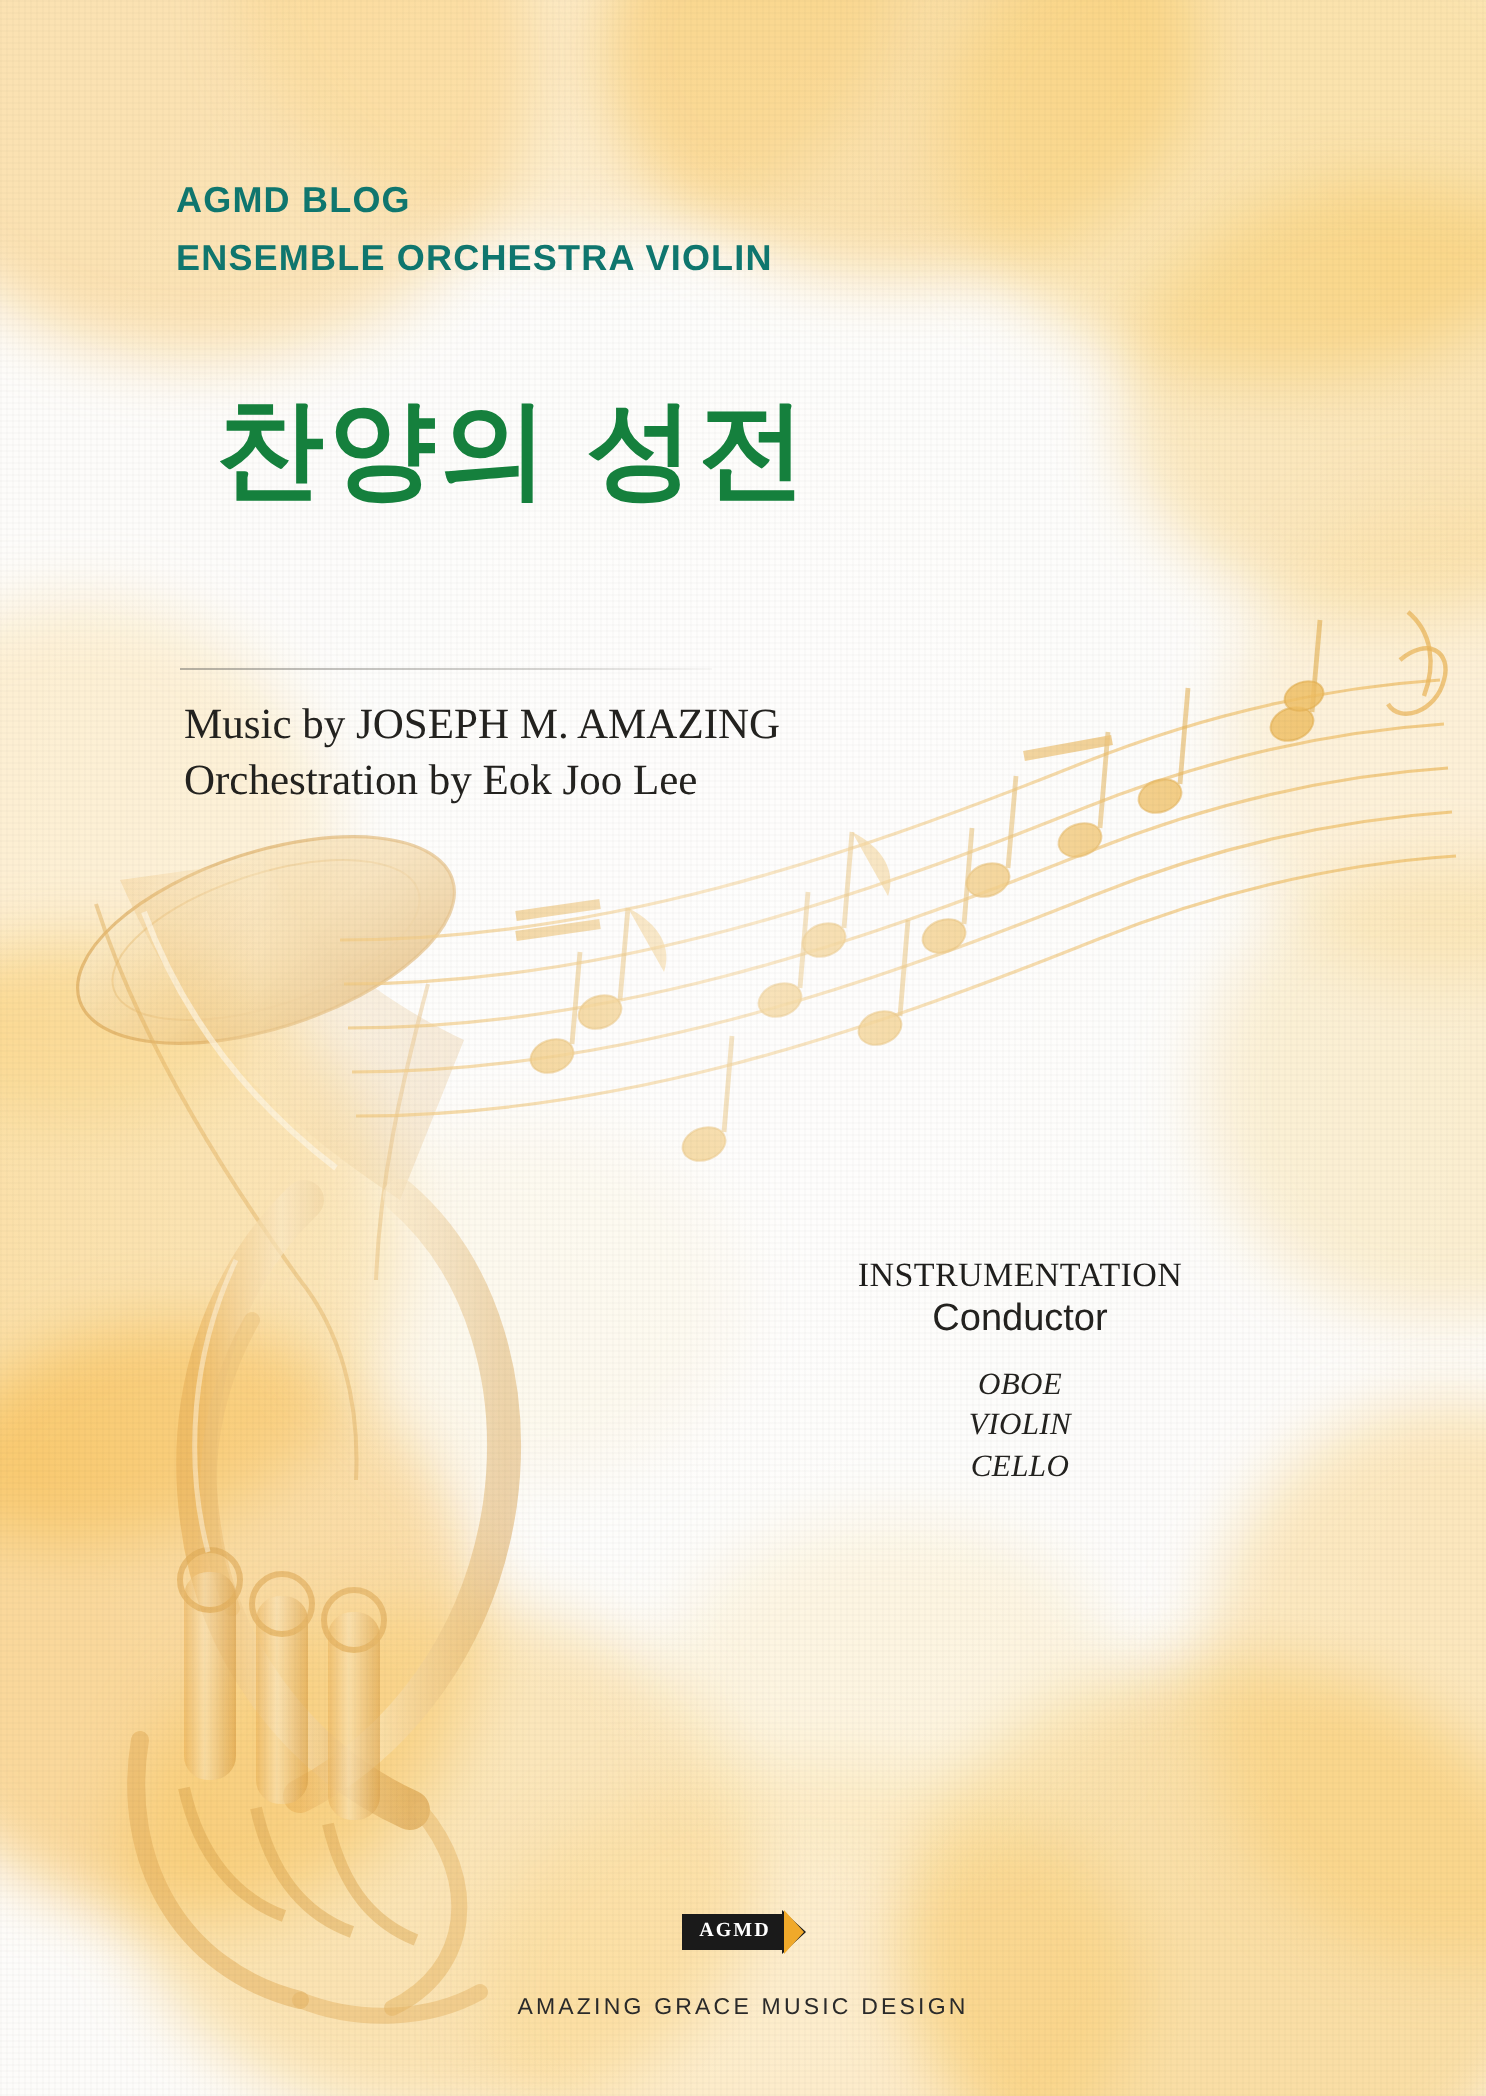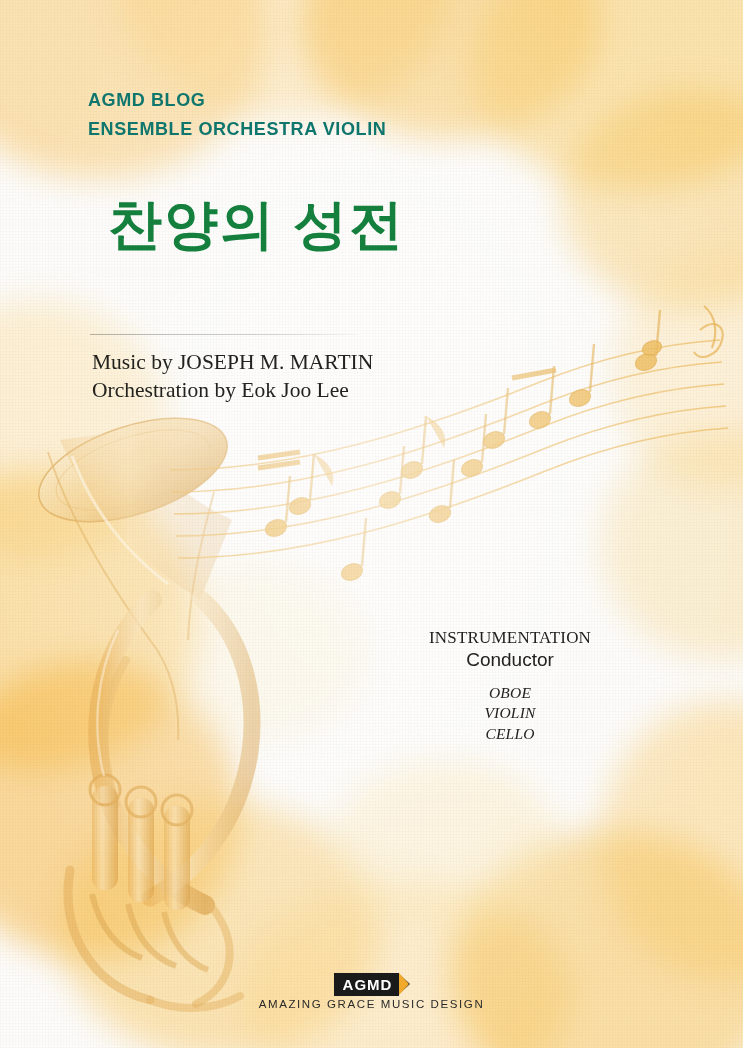--- a/index.html
+++ b/index.html
@@ -159,23 +159,23 @@
     z-index: 7;
   }
   .logo-mark {
     display: flex;
     align-items: center;
     height: 28px;
   }
   .logo-box {
     background: #1a1a1a;
     color: #ffffff;
-    font-family: Liberation Sans, sans-serif;
+    font-family: Liberation Serif, serif;
     font-weight: bold;
-    font-size: 15px;
+    font-size: 10px;
     letter-spacing: 1px;
     padding: 4px 7px 4px 9px;
     line-height: 1;
     display: flex;
     align-items: center;
   }
   .logo-tri {
     width: 0;
     height: 0;
     border-top: 11.5px solid transparent;
@@ -185,21 +185,21 @@
   }
   .logo-accent {
     width: 0;
     height: 0;
     border-top: 11.5px solid transparent;
     border-bottom: 11.5px solid transparent;
     border-left: 10px solid #f0a92a;
     margin-left: -11px;
   }
   .logo-caption {
-    margin-top: 0;
+    margin-top: 18px;
     font-family: "Liberation Sans", sans-serif;
     font-size: 11.5px;
     letter-spacing: 1.6px;
     color: #2a2a2a;
   }
 </style>
 </head>
 <body>
 
 <div class="page">
@@ -357,21 +357,21 @@
 
   <div class="content">
 
     <div class="blog-line l1">AGMD BLOG</div>
     <div class="blog-line l2">ENSEMBLE ORCHESTRA VIOLIN</div>
 
     <div class="title-ko">찬양의 성전</div>
 
     <div class="rule"></div>
 
-    <div class="credit c1">Music by JOSEPH M. MARTIN</div>
+    <div class="credit c1">Music by JOSEPH M. AMAZING</div>
     <div class="credit c2">Orchestration by Eok Joo Lee</div>
 
     <div class="instr-block">
       <div class="instr-title">INSTRUMENTATION</div>
       <div class="instr-sub">Conductor</div>
       <div class="instr-list">
         <div>OBOE</div>
         <div>VIOLIN</div>
         <div>CELLO</div>
       </div>

